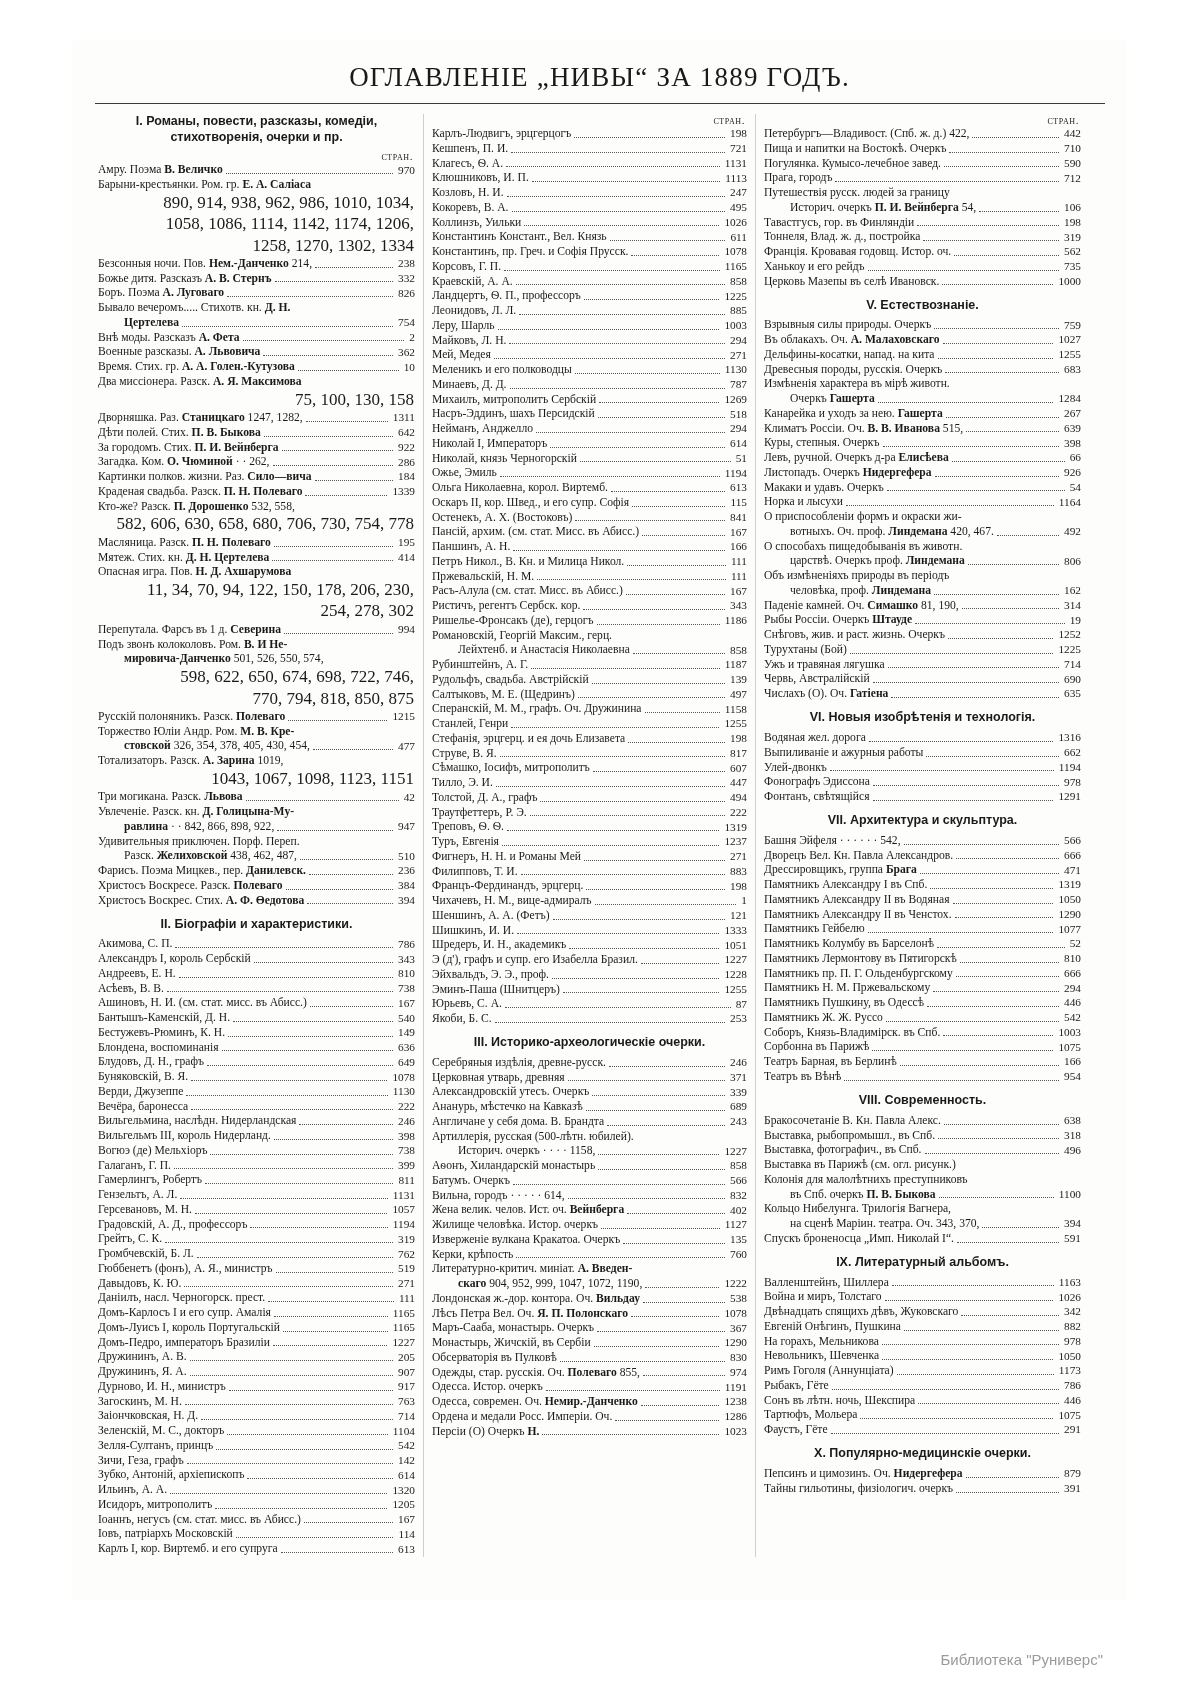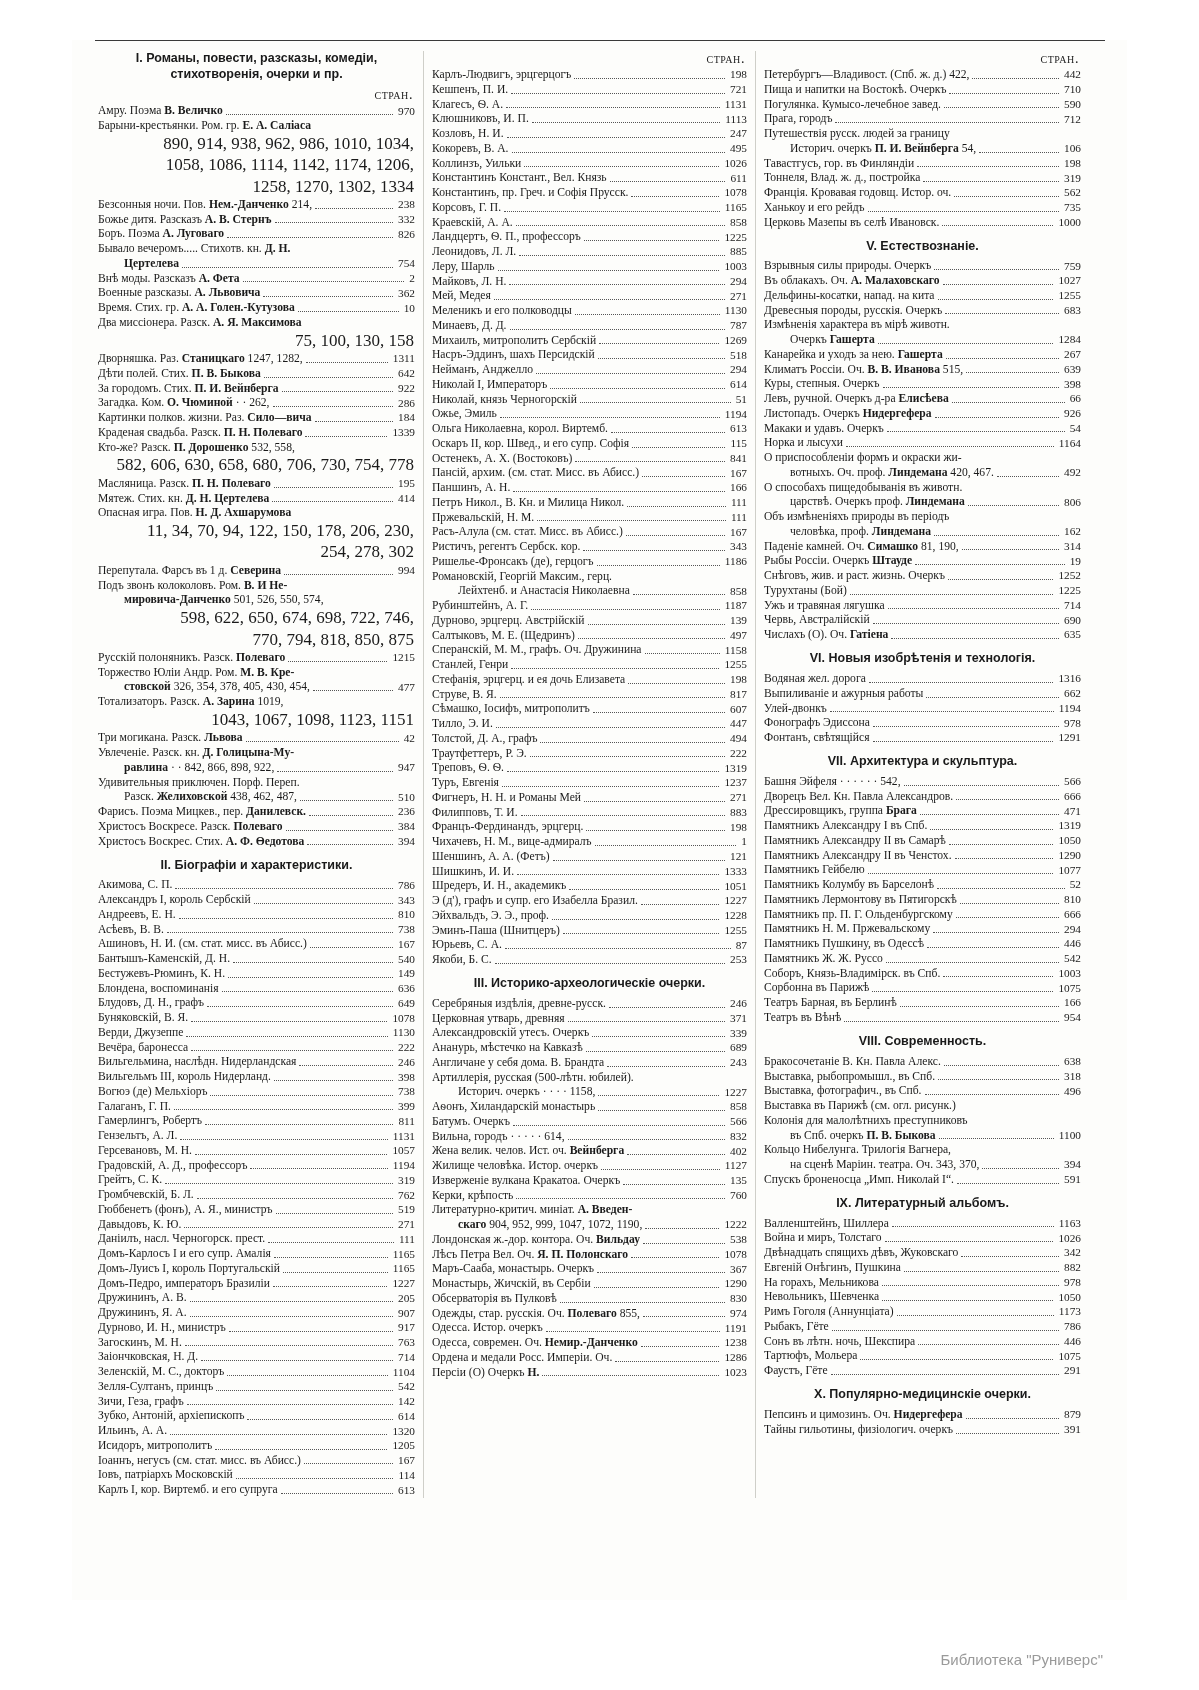--- a/index.html
+++ b/index.html
@@ -57,21 +57,21 @@
     font-family: "Liberation Sans", sans-serif;
     font-weight: bold;
     font-size: 12.5px;
     line-height: 1.25;
     margin: 9px 0 5px 0;
   }
   .sect-head.first { margin-top: 0; }
 
   .stran {
     text-align: right;
-    font-size: 14px;
+    font-size: 11px;
     letter-spacing: 0.6px;
     font-variant: small-caps;
     margin-bottom: 1px;
     padding-right: 2px;
   }
 
   .entry {
     display: flex;
     align-items: flex-end;
     font-size: 11.6px;
@@ -112,20 +112,21 @@
     font-size: 15px;
     font-family: "Liberation Sans", sans-serif;
   }
 </style>
 </head>
 <body>
 
 <div class="page">
   <div class="sheet">
 
+    <div class="title">ОГЛАВЛЕНІЕ „НИВЫ“ ЗА 1889 ГОДЪ.</div>
     <div class="rule"></div>
 
     <div class="columns">
       <div class="col" id="c0">
           <div class="sect-head first">I. Романы, повести, разсказы, комедіи, стихотворенія, очерки и пр.</div>
           <div class="stran">стран.</div>
           <div class="entry">
             <span class="txt">Амру. Поэма <b>В. Величко</b></span>
             <span class="dots"></span>
             <span class="pg">970</span>
@@ -708,21 +709,21 @@
             <span class="txt" style="padding-left: 26px;">Лейхтенб. и Анастасія Николаевна</span>
             <span class="dots"></span>
             <span class="pg">858</span>
           </div>
           <div class="entry">
             <span class="txt">Рубинштейнъ, А. Г.</span>
             <span class="dots"></span>
             <span class="pg">1187</span>
           </div>
           <div class="entry">
-            <span class="txt">Дурново, эрцгерц. Австрійскій</span>
+            <span class="txt">Рудольфъ, свадьба. Австрійскій</span>
             <span class="dots"></span>
             <span class="pg">139</span>
           </div>
           <div class="entry">
             <span class="txt">Салтыковъ, М. Е. (Щедринъ)</span>
             <span class="dots"></span>
             <span class="pg">497</span>
           </div>
           <div class="entry">
             <span class="txt">Сперанскій, М. М., графъ. Оч. Дружинина</span>
@@ -1195,21 +1196,21 @@
             <span class="txt">Дрессировщикъ, группа <b>Брага</b></span>
             <span class="dots"></span>
             <span class="pg">471</span>
           </div>
           <div class="entry">
             <span class="txt">Памятникъ Александру I въ Спб.</span>
             <span class="dots"></span>
             <span class="pg">1319</span>
           </div>
           <div class="entry">
-            <span class="txt">Памятникъ Александру II въ Самарѣ</span>
+            <span class="txt">Памятникъ Александру II въ Водяная</span>
             <span class="dots"></span>
             <span class="pg">1050</span>
           </div>
           <div class="entry">
             <span class="txt">Памятникъ Александру II въ Ченстох.</span>
             <span class="dots"></span>
             <span class="pg">1290</span>
           </div>
           <div class="entry">
             <span class="txt">Памятникъ Гейбелю</span>

